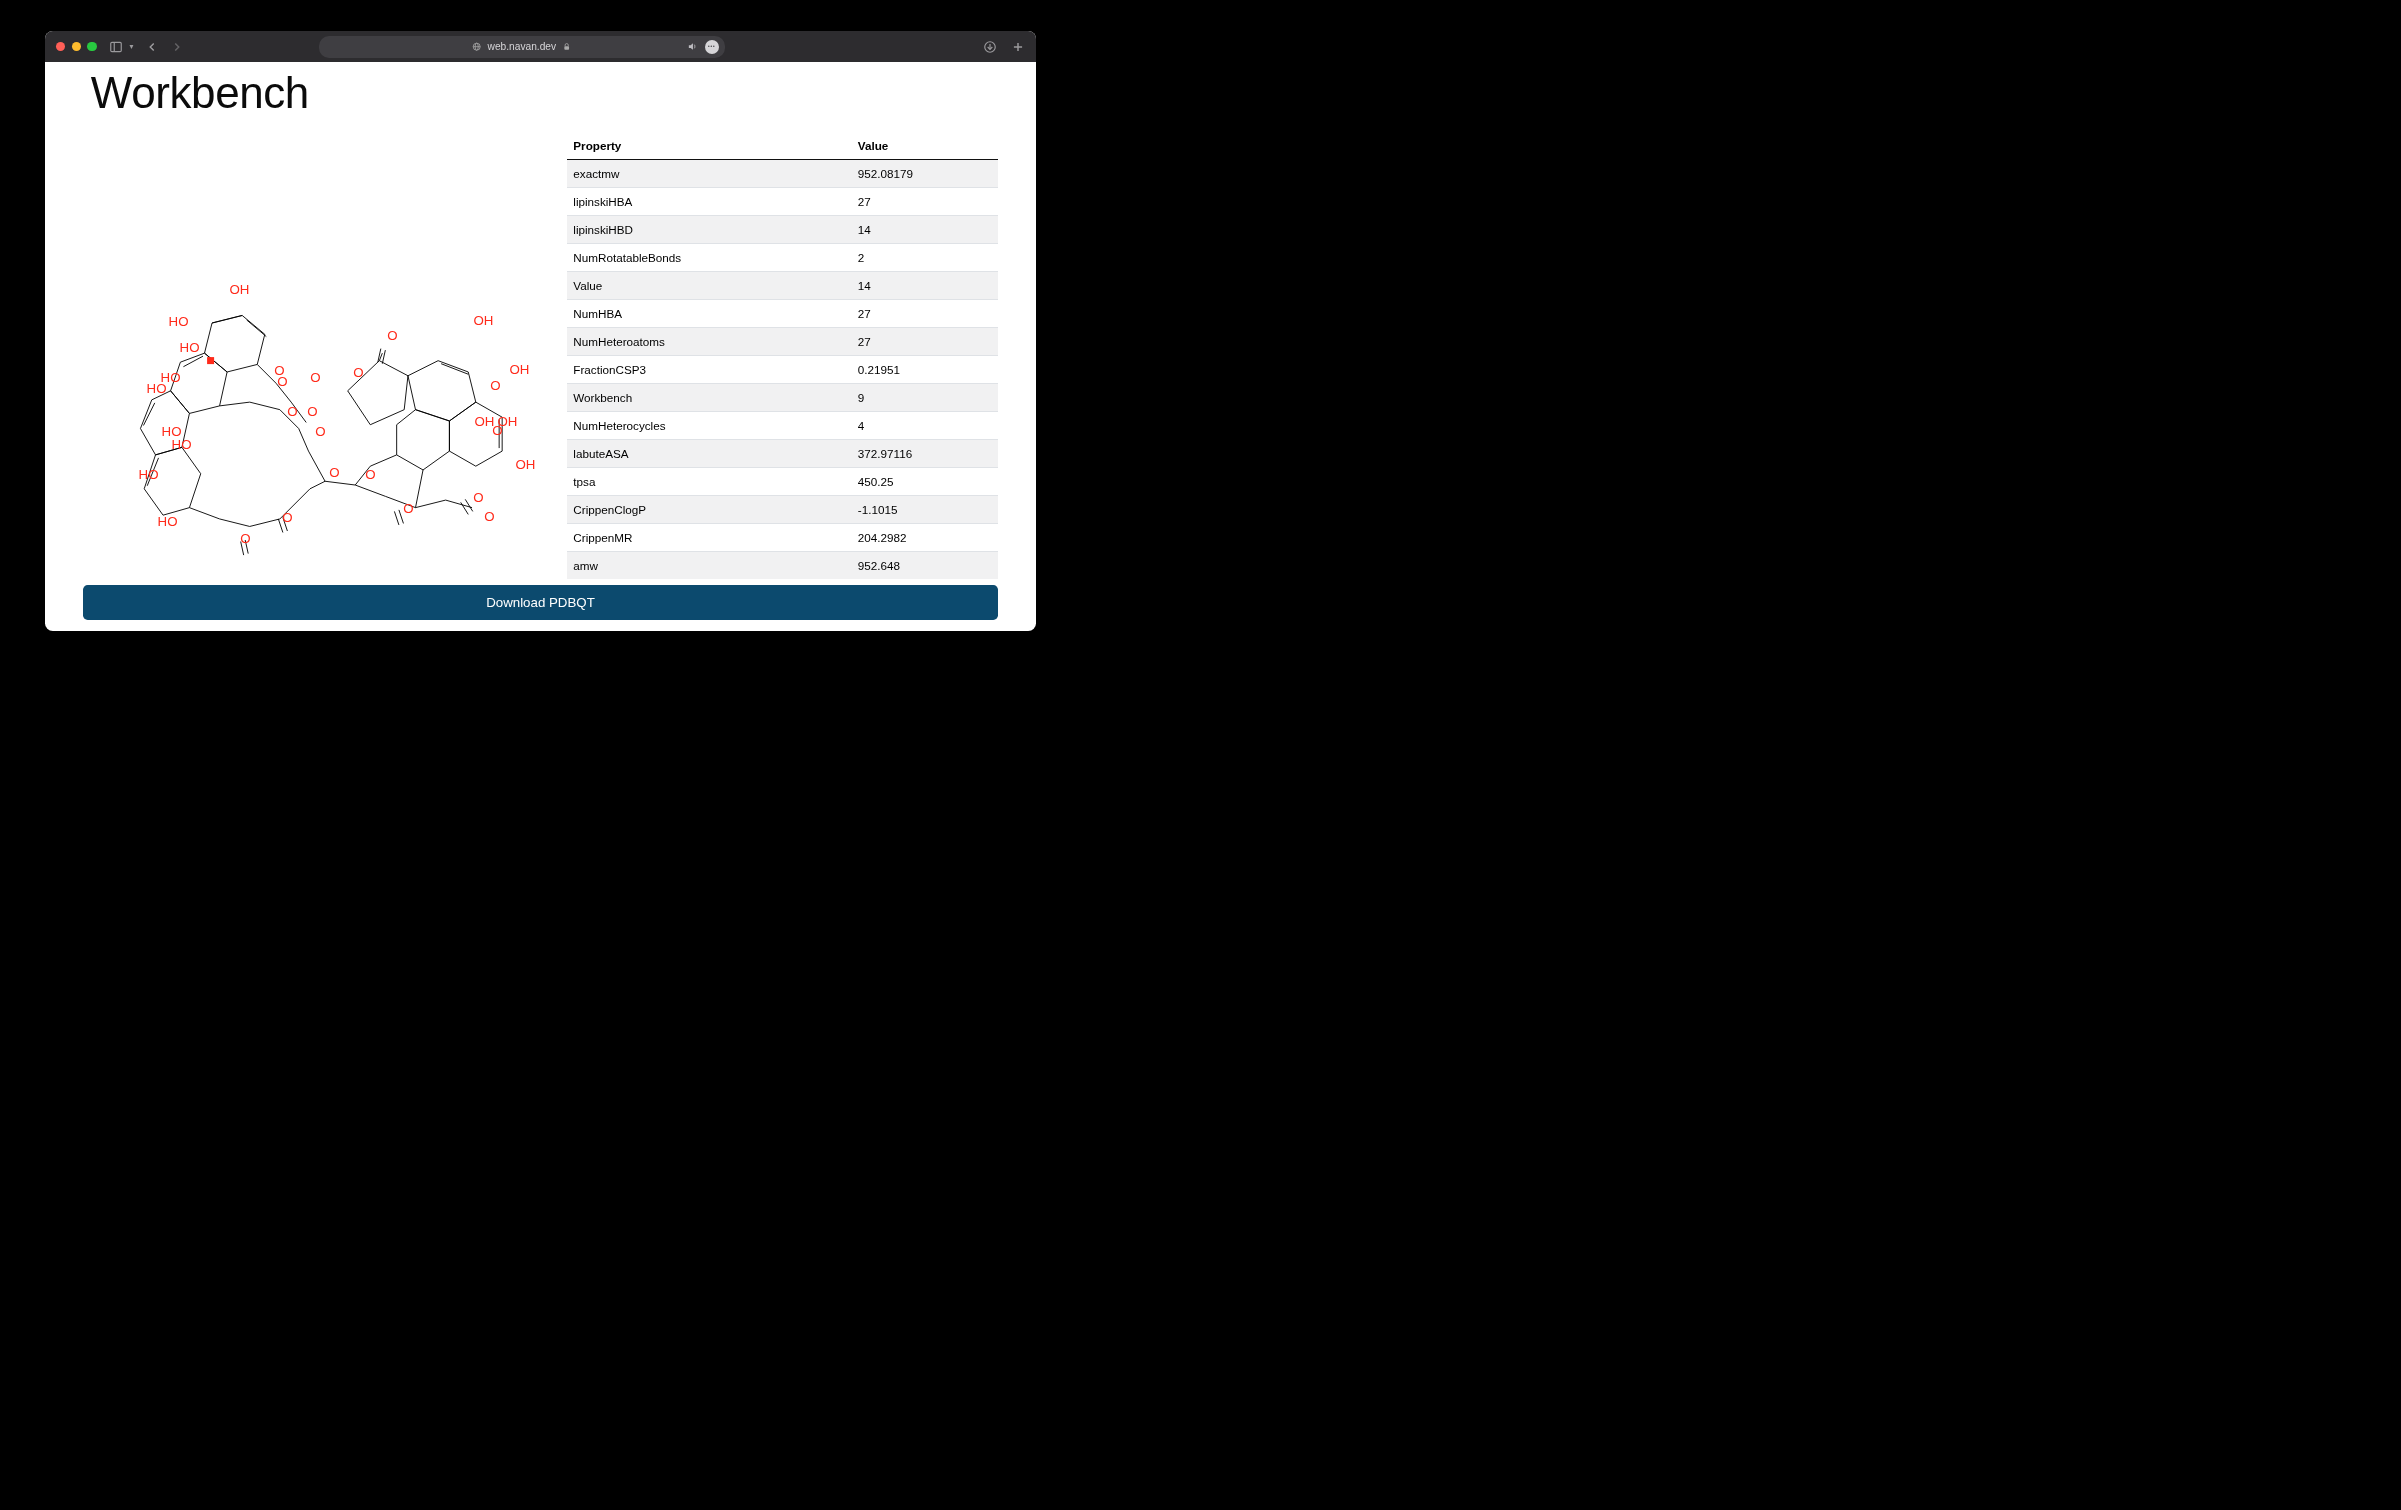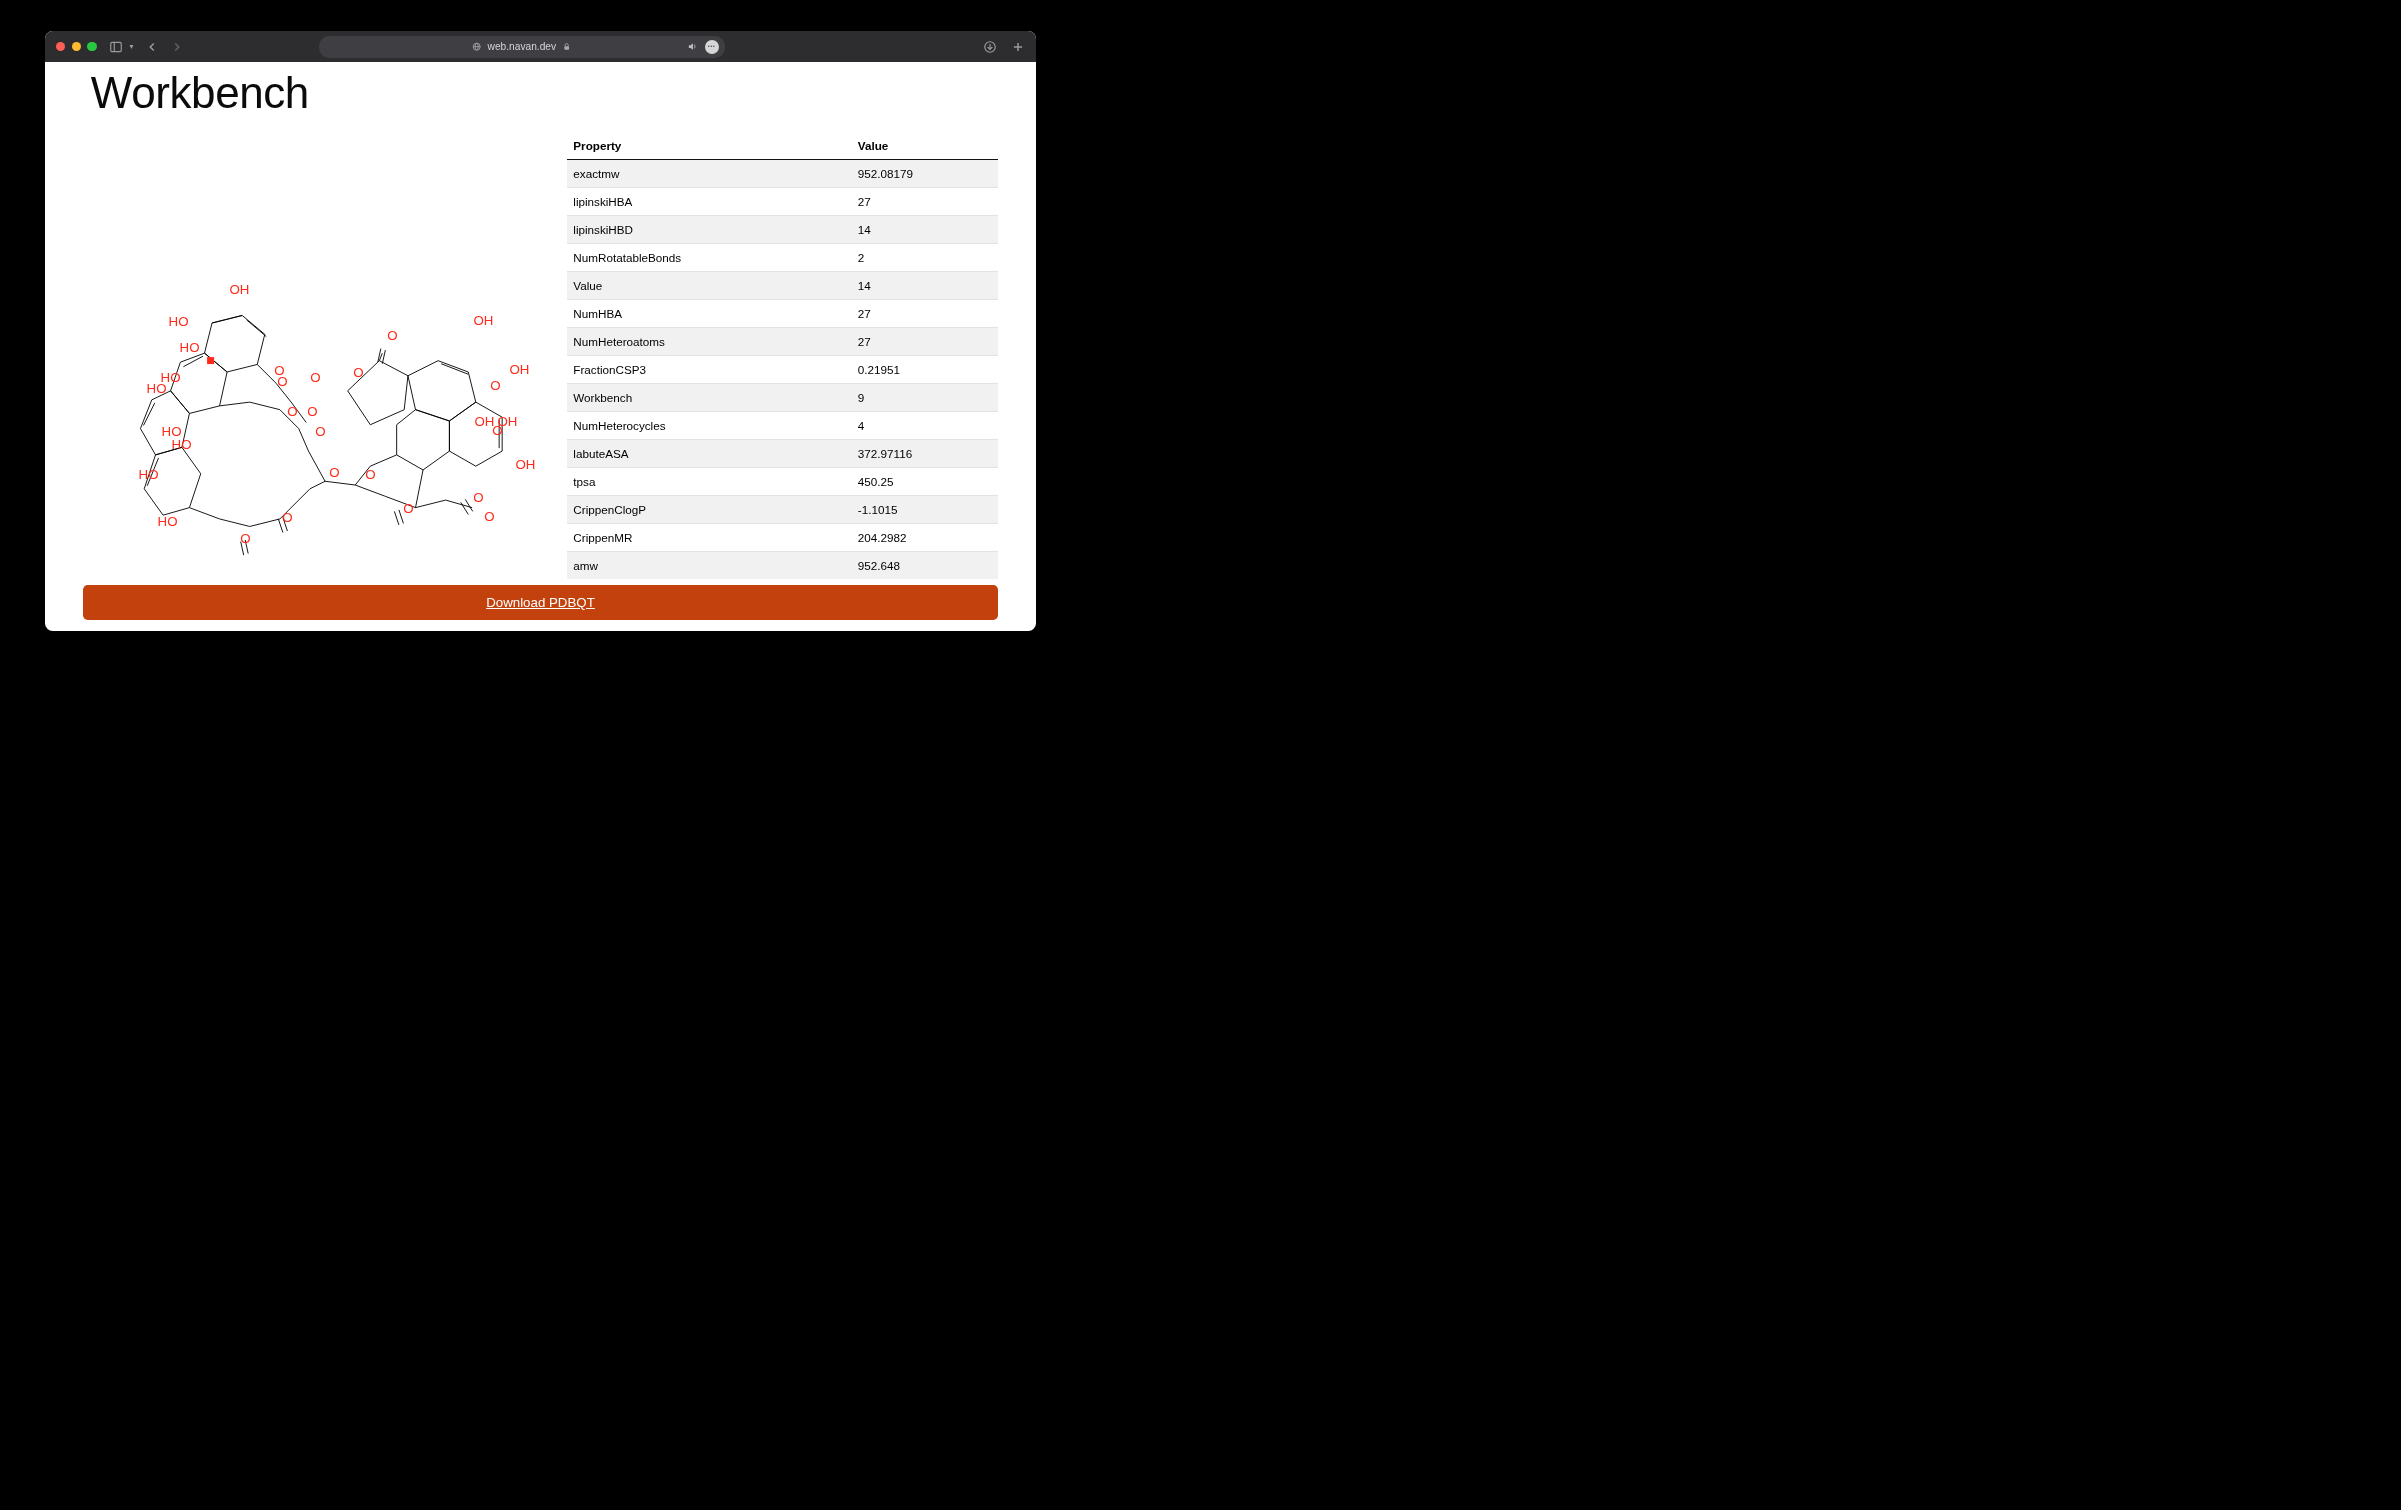--- a/index.html
+++ b/index.html
@@ -131,29 +131,28 @@
   }
   table.props tbody td {
     padding: 7px 6.3px;
     border-top: 0.8px solid #dfe2e6;
   }
   table.props tbody tr:nth-child(odd) td { background: #f1f1f2; }
   table.props th.val, table.props td.val { width: 34%; }
 
   .download-btn {
     width: 100%;
-    background: #c2410c;
+    background: #0c4a6e;
     color: #fff;
     border: none;
     border-radius: 4.7px;
     padding: 10.2px 0;
     font-size: 13.3px;
     cursor: pointer;
     flex-shrink: 0;
-    text-decoration: underline;
   }
 </style>
 </head>
 <body>
 
 <div class="window">
   <div class="titlebar">
     <div class="traffic">
       <div class="dot red"></div>
       <div class="dot yellow"></div>

